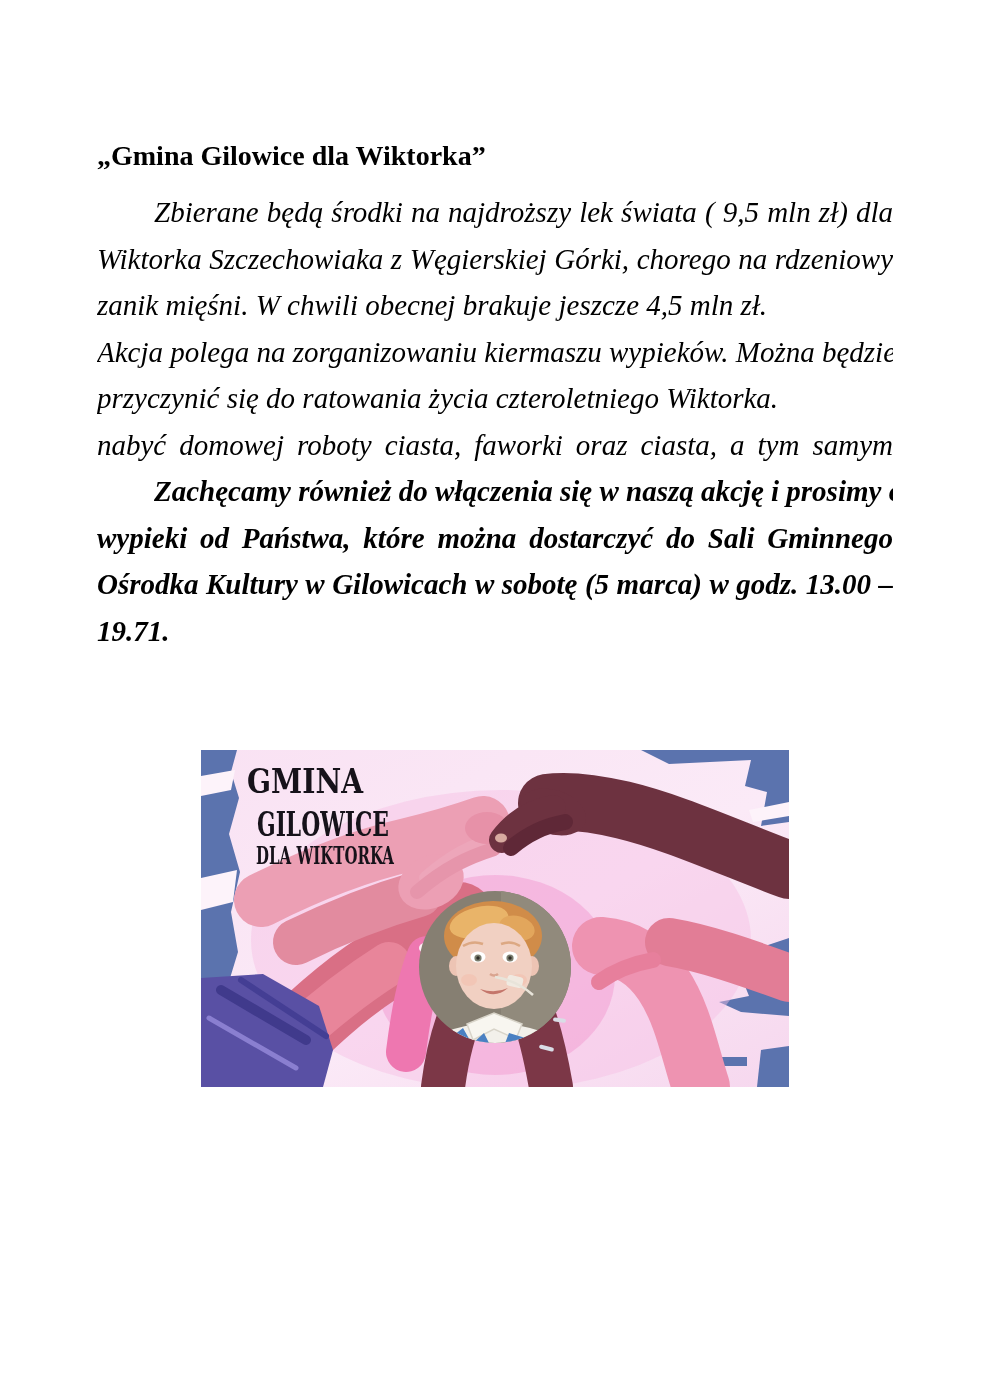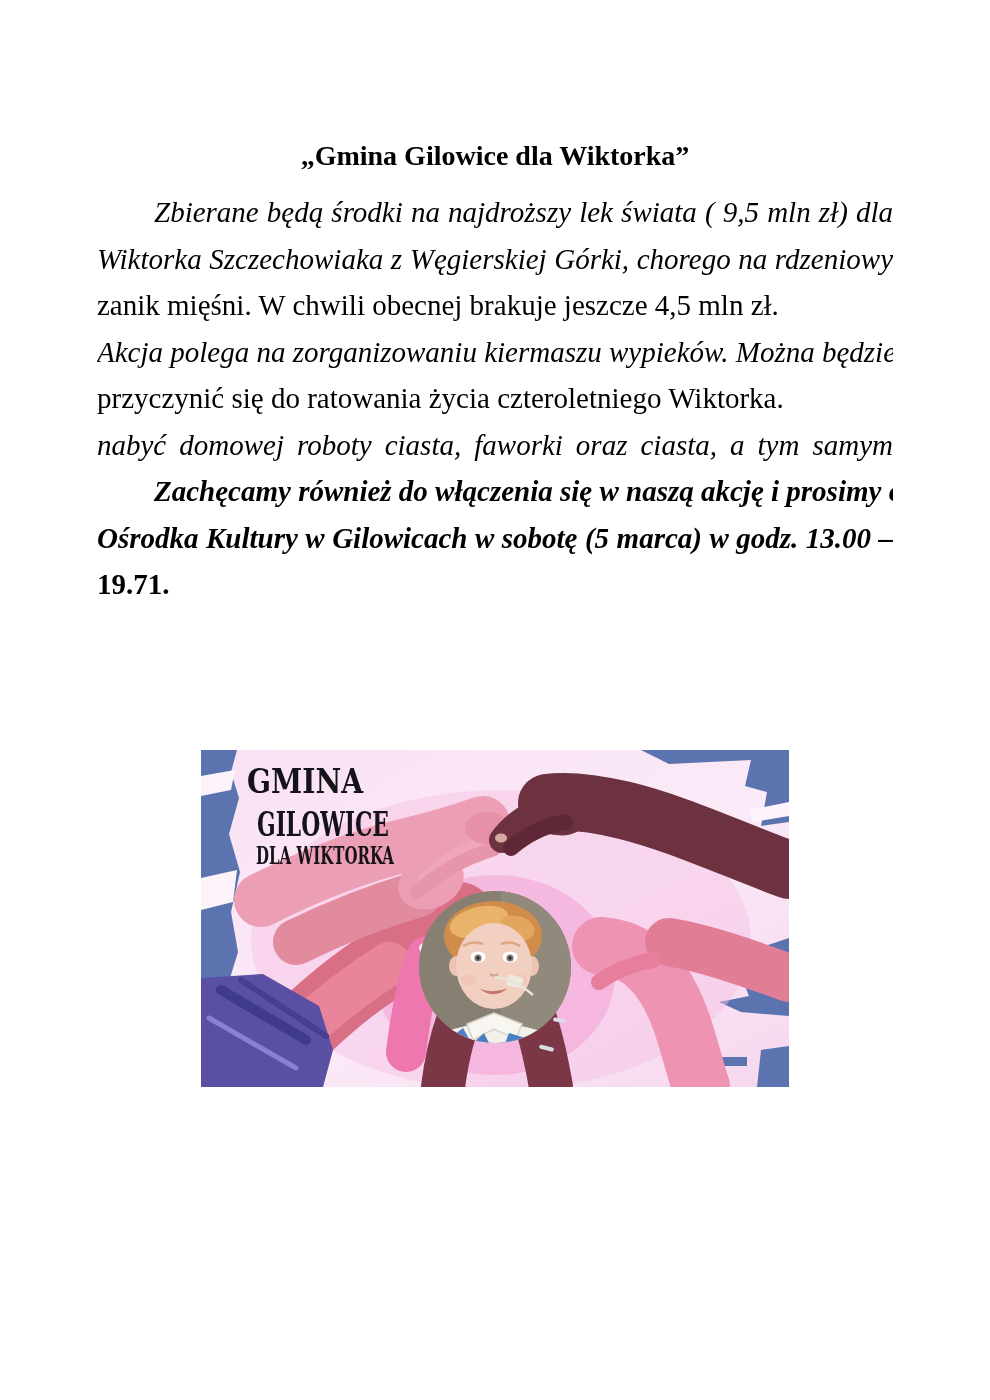--- a/index.html
+++ b/index.html
@@ -8,29 +8,29 @@
     width:990px;height:1400px;
     background:#ffffff;
     font-family:"Liberation Serif", serif;
     color:#000000;
     overflow:hidden;
   }
   .content{
     position:absolute;left:97px;top:133px;width:796px;
   }
   .doc-title{
-    font-size:28px;font-weight:bold;text-align:center;
+    font-size:28px;font-weight:bold;text-align:left;
     line-height:46px;margin:0 0 10px 0;
   }
   .para{margin:0;}
   .line{
     font-size:29px;line-height:46.5px;white-space:nowrap;overflow:hidden;
   }
   .line.jf{text-align:justify;text-align-last:justify;font-style:italic;}
-  .line.last{text-align:left;text-align-last:left;}
+  .line.last{text-align:left;text-align-last:left;font-style:italic;}
   .line.indent{padding-left:57px;}
   .para.bold .line{font-weight:bold;}
   .poster{
     position:absolute;left:201px;top:750px;width:588px;height:337px;margin:0;
   }
   .poster svg{display:block;width:588px;height:337px;}
   .poster-heading-text{
     font-family:"DejaVu Serif","Liberation Serif",serif;
     font-weight:bold;fill:#16121a;
   }
@@ -50,20 +50,21 @@
     </div>
 
     <div class="para">
       <div class="line jf">Akcja polega na zorganizowaniu kiermaszu wypieków. Można będzie</div>
       <div class="line last">przyczynić się do ratowania życia czteroletniego Wiktorka.</div>
       <div class="line jf">nabyć domowej roboty ciasta, faworki oraz ciasta, a tym samym</div>
     </div>
 
     <div class="para bold">
       <div class="line jf indent">Zachęcamy również do włączenia się w naszą akcję i prosimy o</div>
+      <div class="line jf">wypieki od Państwa, które można dostarczyć do Sali Gminnego</div>
       <div class="line jf">Ośrodka Kultury w Gilowicach w sobotę (5 marca) w godz. 13.00 –</div>
       <div class="line last">19.71.</div>
     </div>
   </div>
 
   <figure class="poster">
     <svg viewBox="0 0 588 337" xmlns="http://www.w3.org/2000/svg">
       <defs>
         <linearGradient id="pinkGrad" x1="0" y1="0" x2="1" y2="1">
           <stop offset="0" stop-color="#f9e2f3"></stop>

